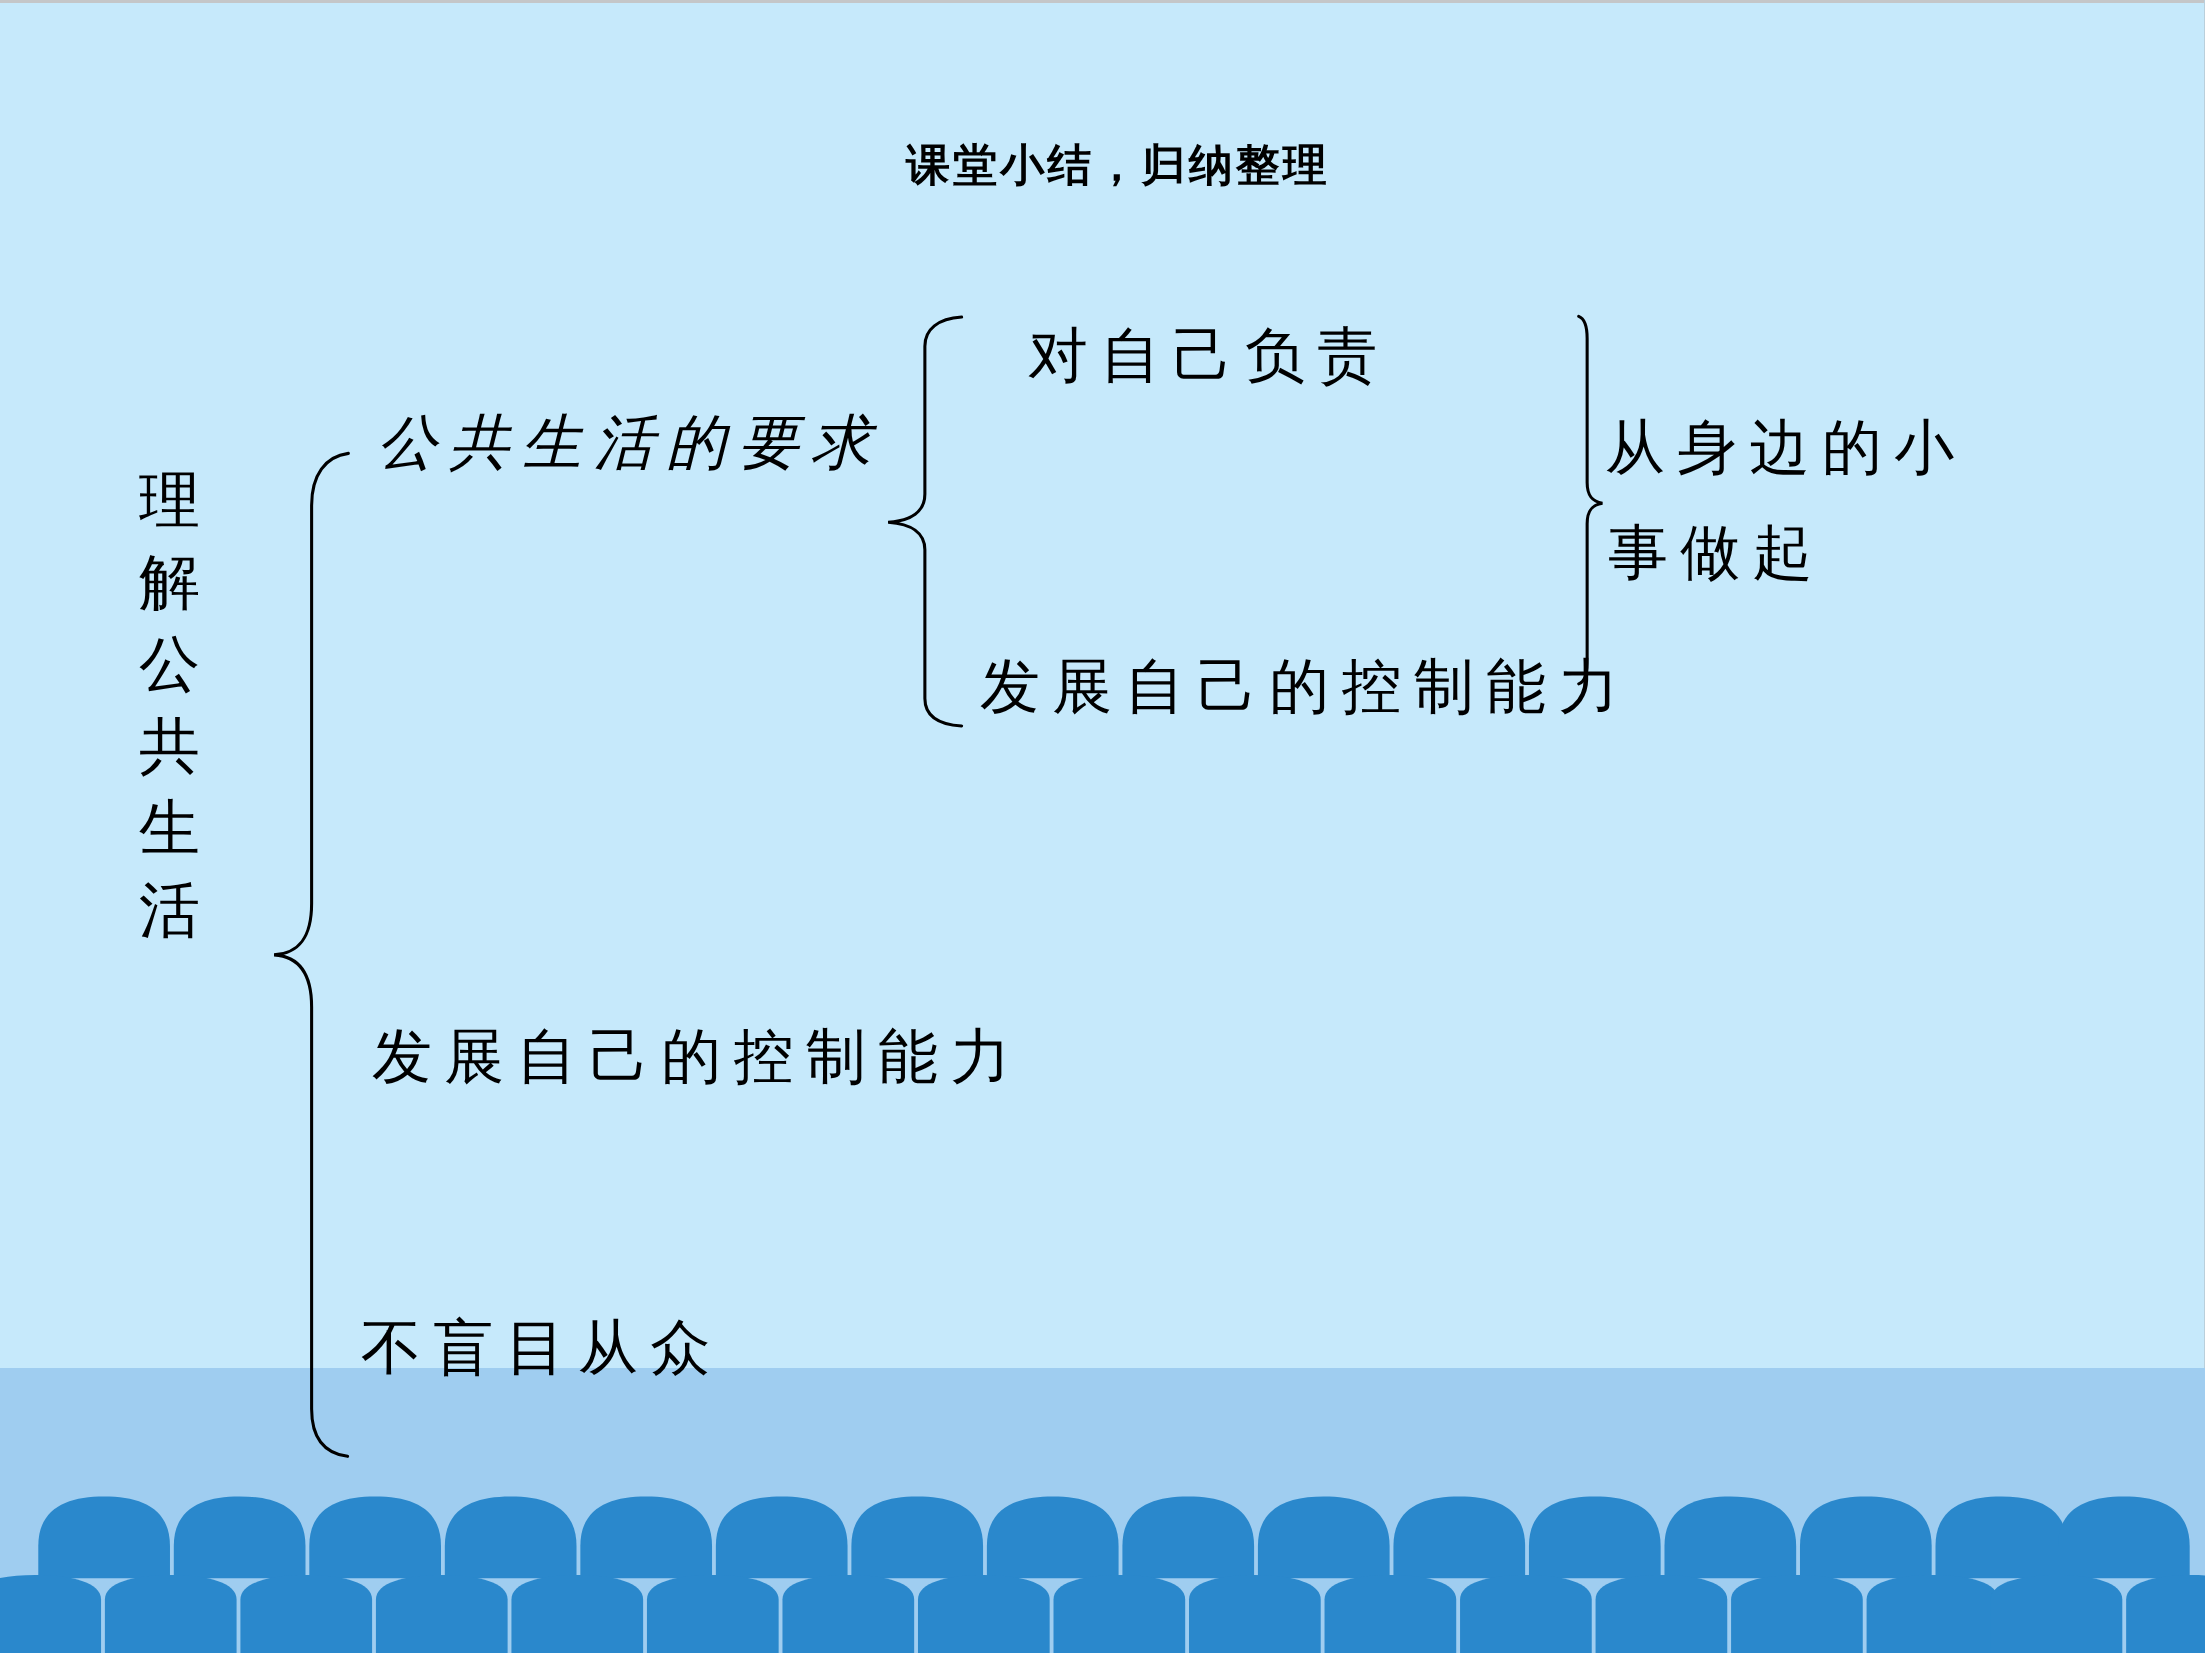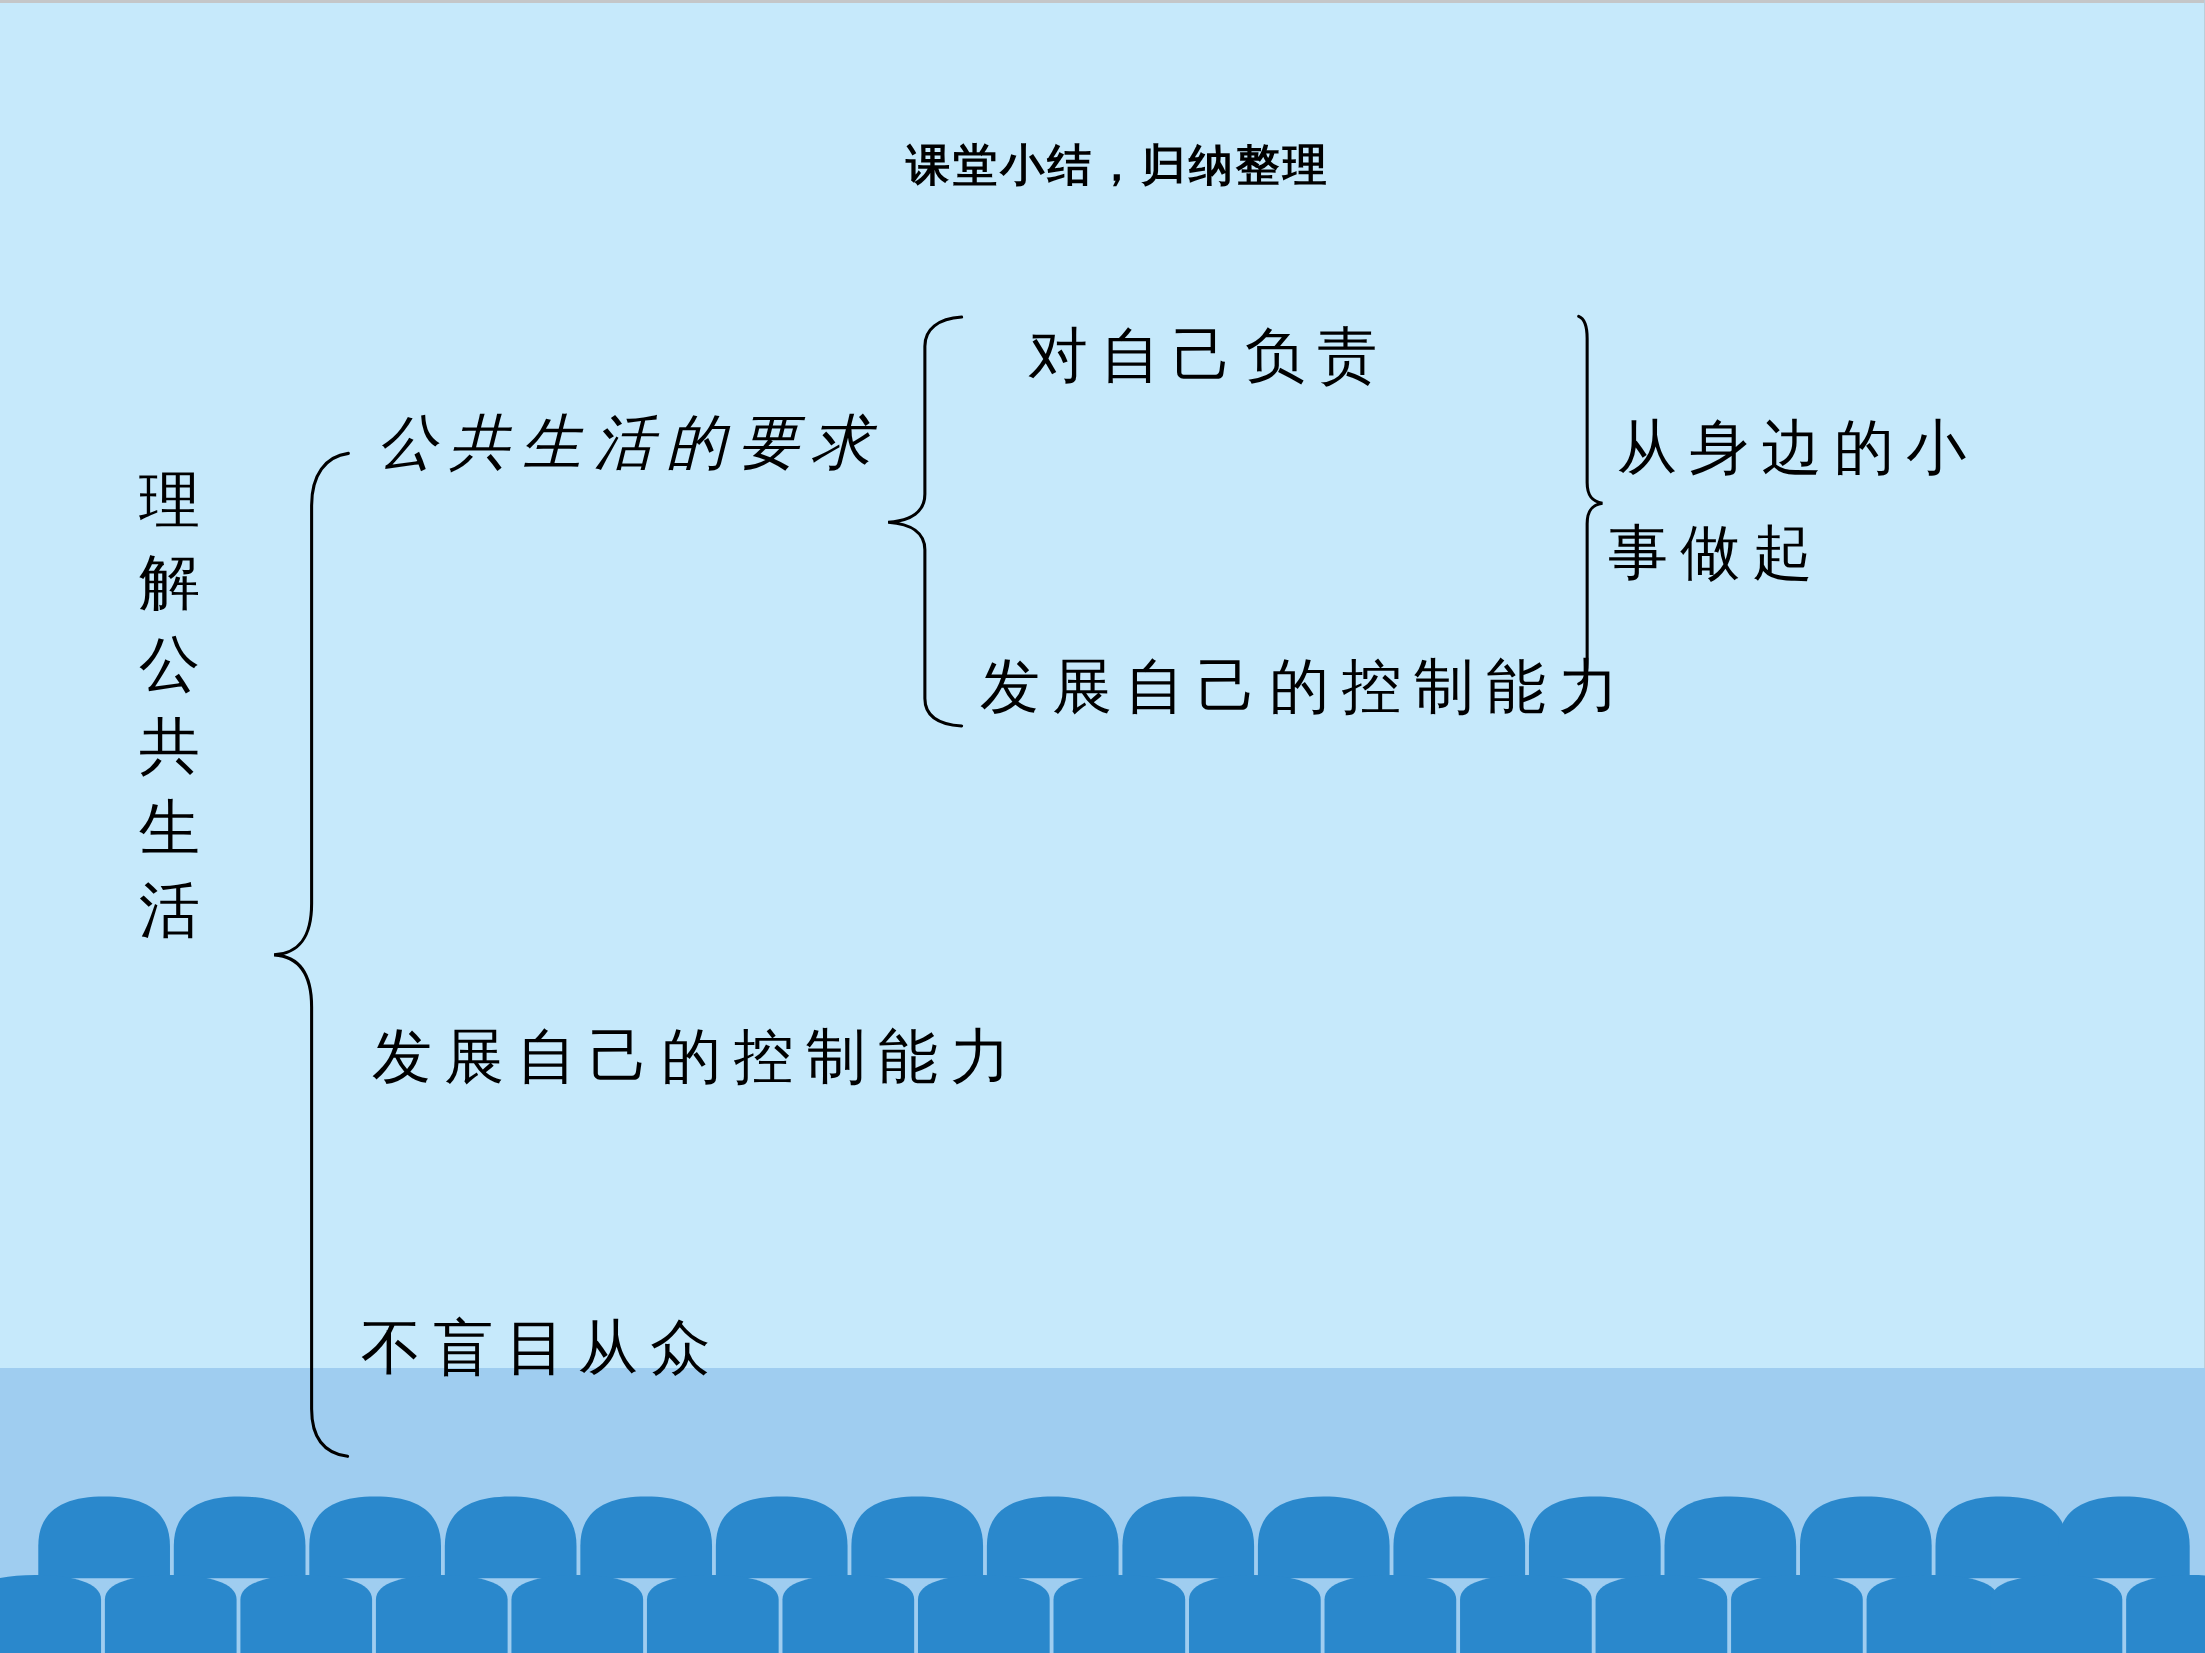--- a/index.html
+++ b/index.html
@@ -150,19 +150,19 @@
 
     <path d="M2062,413 C2070,416 2073,426 2073,442 L2073,630 C2073,648 2080,655 2093,657 C2080,659 2073,666 2073,684 L2073,866 C2073,882 2070,890 2062,893"></path>
   </g>
 </svg>
 
 <div class="node" style="left:377px; top:404px;font-style:italic;">公共生活的要求</div>
 
 <div class="node" style="left:992px; top:317px;margin-left:36px;">对自己负责</div>
 <div class="node" style="left:980px; top:648px;">发展自己的控制能力</div>
 
-<div class="node" style="left:1605px; top:409px;margin-left:12px;">从身边的小</div>
+<div class="node" style="left:1605px; top:409px;">从身边的小</div>
 <div class="node" style="left:1608px; top:514px;">事做起</div>
 
 <div class="node" style="left:372px; top:1018px;">发展自己的控制能力</div>
 
 <div class="node" style="left:361px; top:1309px;">不盲目从众</div>
 
 
 </body></html>

